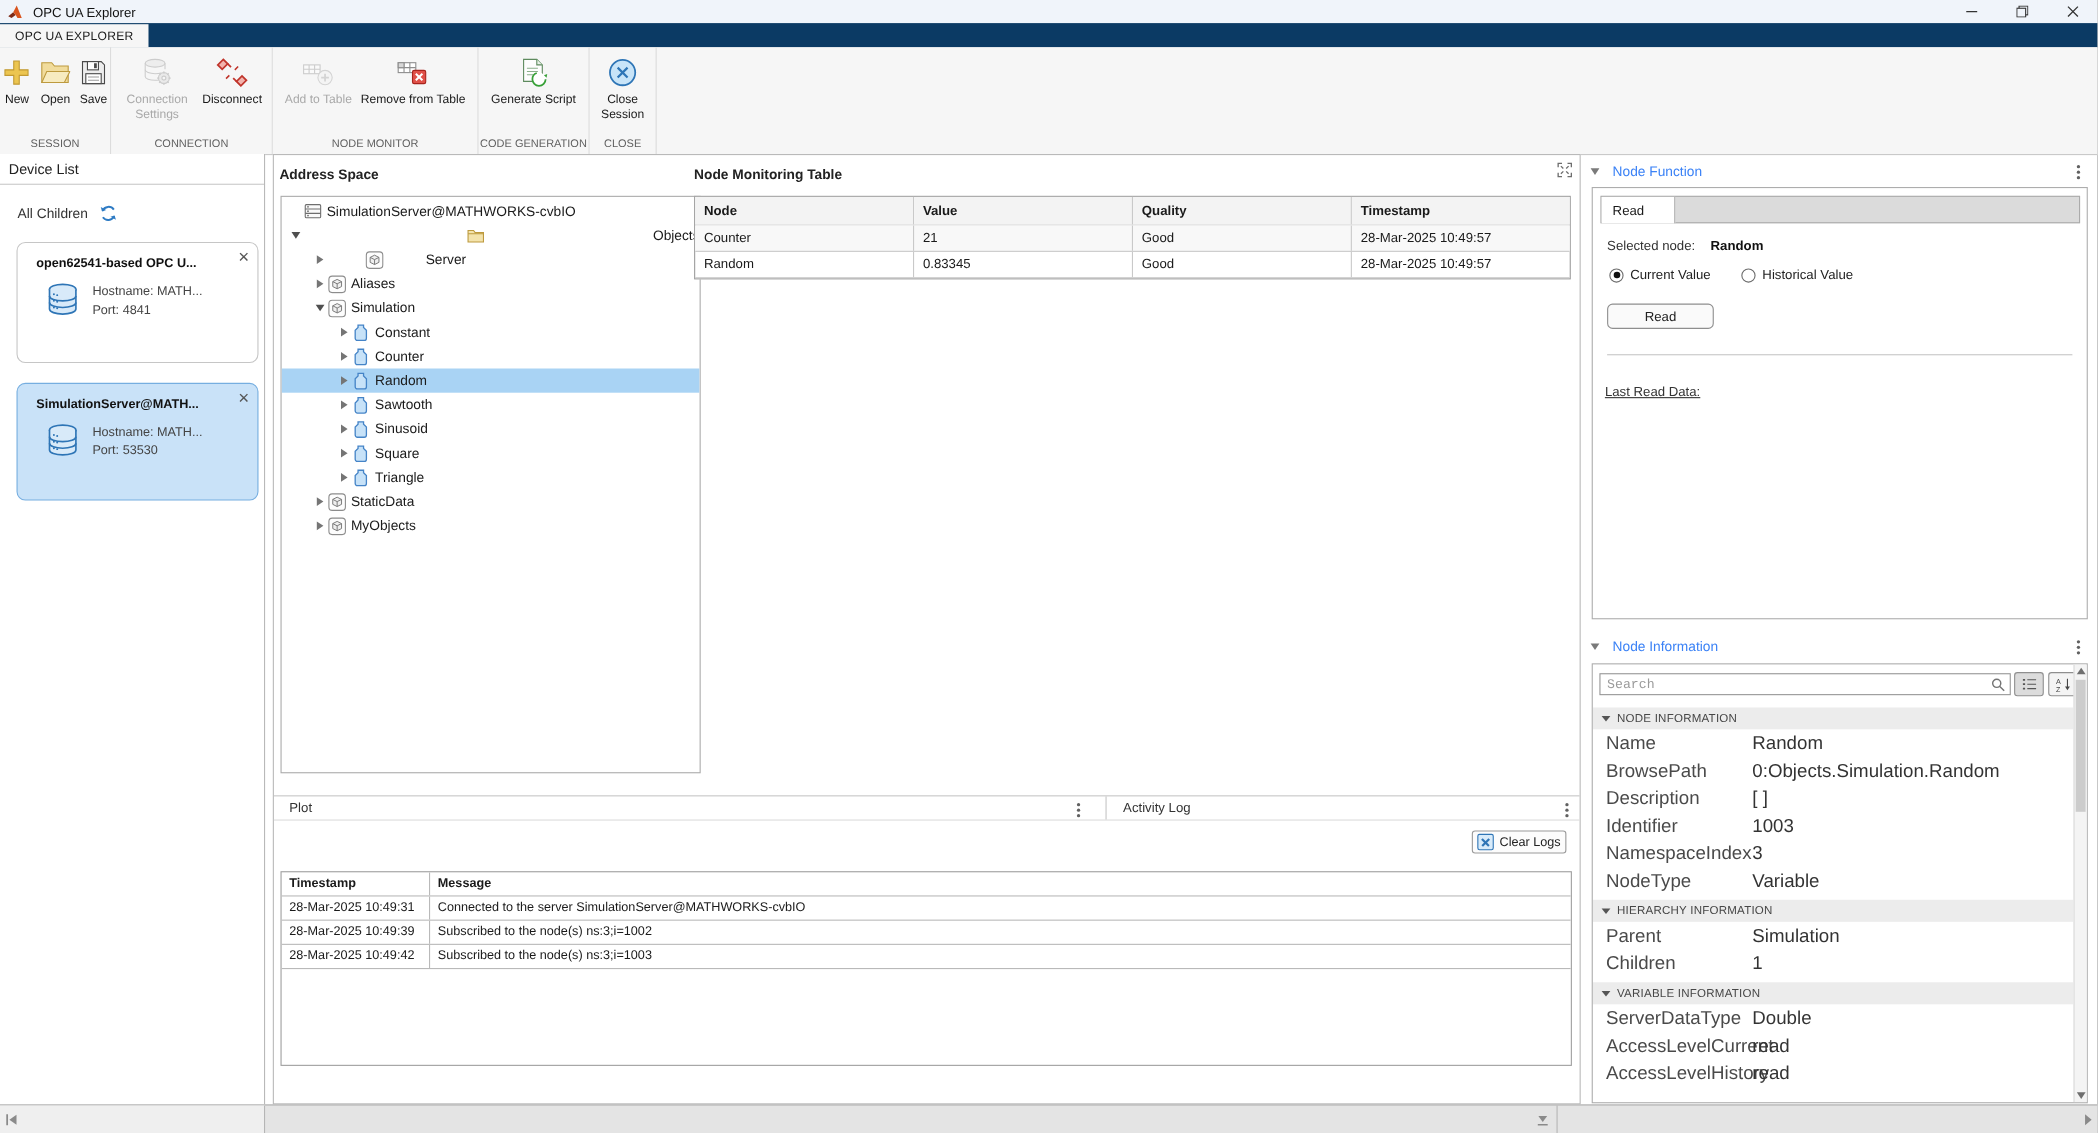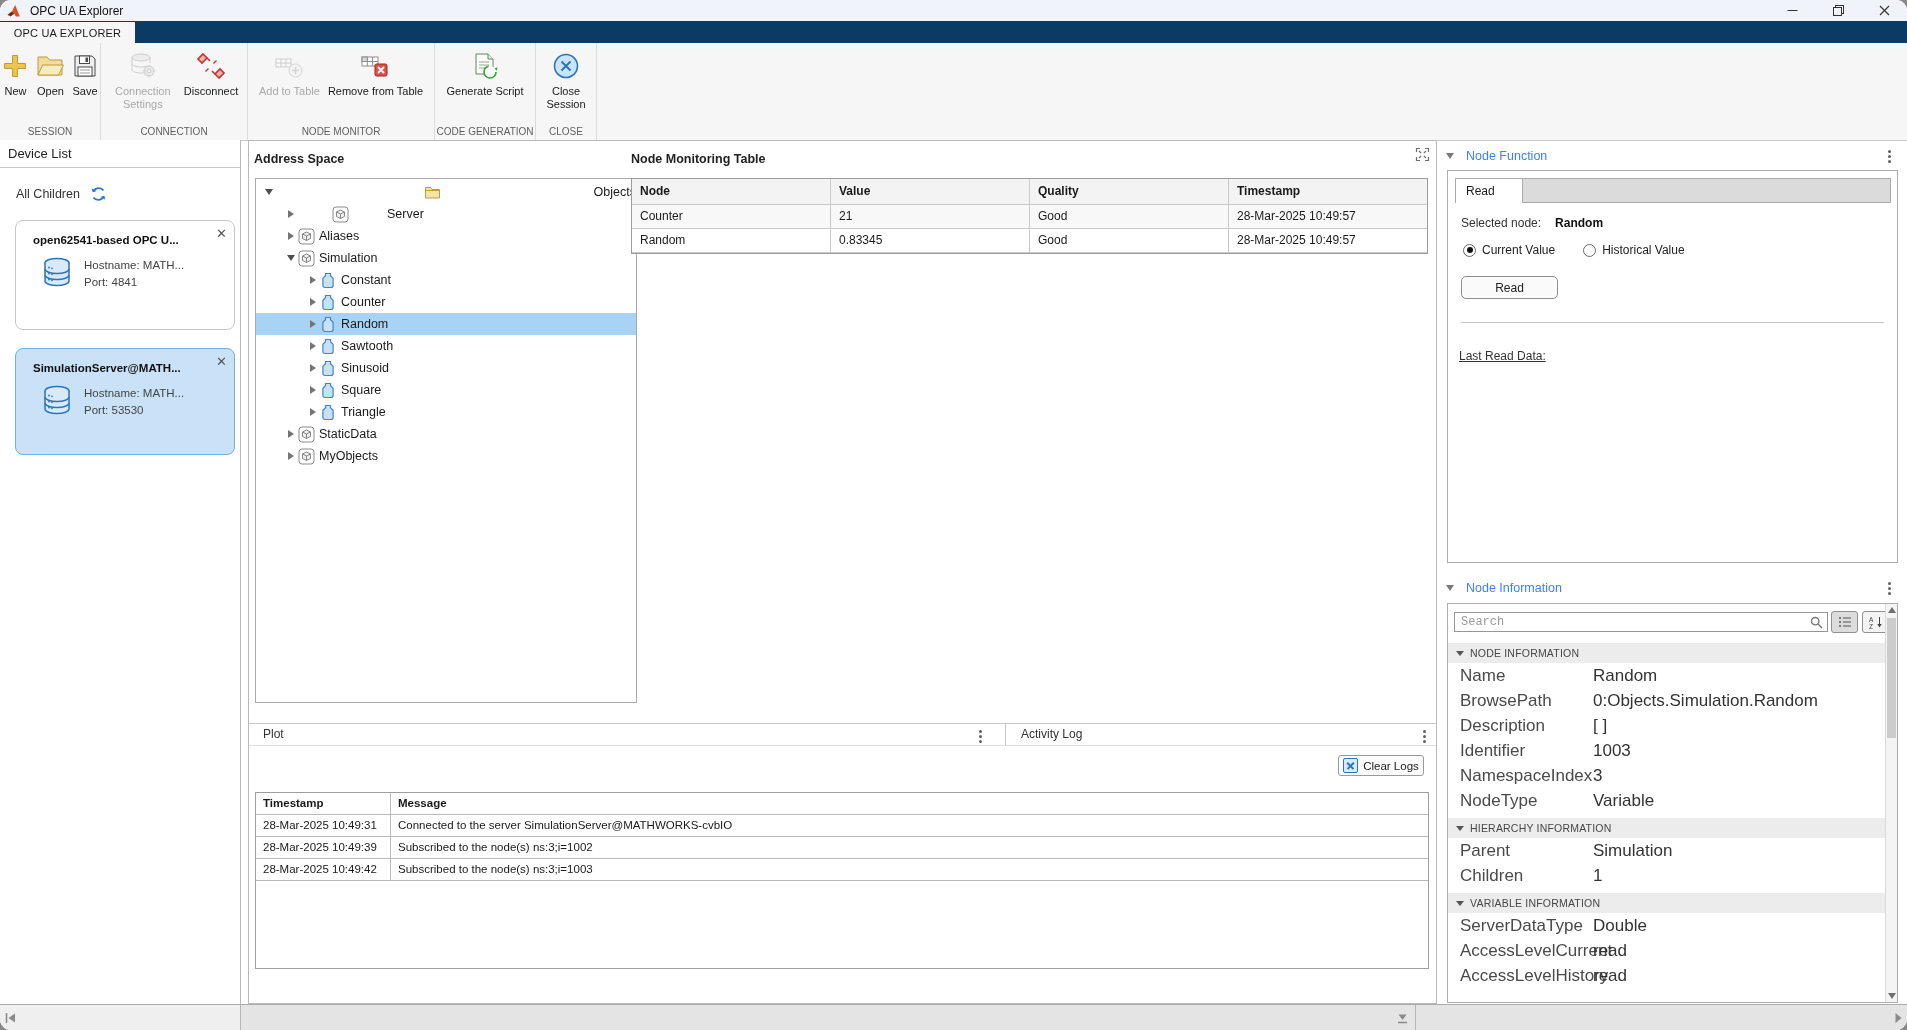--- a/index.html
+++ b/index.html
@@ -1,17 +1,17 @@
 <!DOCTYPE html>
 <html><head>
 <meta charset="utf-8">
 <style>
   html,body{margin:0;padding:0;background:#888;}
   .root{position:relative;width:1907px;height:1030px;background:#fff;overflow:hidden;
-        font-family:"Liberation Sans",sans-serif;color:#1a1a1a;border-radius:11px;-webkit-font-smoothing:antialiased;}
+        font-family:"Liberation Sans",sans-serif;color:#1a1a1a;-webkit-font-smoothing:antialiased;}
   .abs{position:absolute;}
   svg{display:block;}
 
   
   .titlebar{position:absolute;left:0;top:0;width:100%;height:21px;background:#F0F4FA;display:flex;align-items:center;}
   .tb-logo{margin-left:7px;}
   .tb-title{font-size:12px;margin-left:8px;color:#111;}
   .win-controls{margin-left:auto;display:flex;height:100%;}
   .win-btn{width:46px;display:flex;align-items:center;justify-content:center;}
 
@@ -373,20 +373,36 @@
           </div>
         </div>
       </div>
   </div>
 
   <div class="center">
     <div class="abs panel-title" style="left:5px;top:11px;">Address Space</div>
 
     <div class="treebox">
       <div style="padding-top:2px;">
+        <div class="tree-row" style="padding-left: 6px;">
+            <span class="expander">
+              <i class="exp-none"></i>
+            </span>
+            <span class="t-ico">
+              <svg width="17" height="16" viewBox="0 0 17 16">
+                <rect x="1.5" y="2" width="14" height="12" rx="1" fill="#FAFAFA" stroke="#6E6E6E"></rect>
+                <path d="M1.5 6h14M1.5 10h14" stroke="#6E6E6E"></path>
+                <circle cx="4" cy="4" r=".8" fill="#6E6E6E"></circle>
+                <circle cx="4" cy="8" r=".8" fill="#6E6E6E"></circle>
+                <circle cx="4" cy="12" r=".8" fill="#6E6E6E"></circle>
+              </svg>
+
+            </span>
+            <span class="t-label">SimulationServer@MATHWORKS-cvbIO</span>
+          </div>
           <div class="tree-row" style="padding-left: 6px; justify-content: space-between;">
             <span class="expander">
               <i class="exp-down"></i>
             </span>
             <span class="t-ico">
 
               <svg width="17" height="15" viewBox="0 0 17 15">
                 <path d="M1.5 2.5h5l1.5 2h7.5v8.5h-14z" fill="#F3E3AC" stroke="#BD9A3E"></path>
                 <path d="M1.5 5.5h14" stroke="#BD9A3E"></path>
               </svg>

